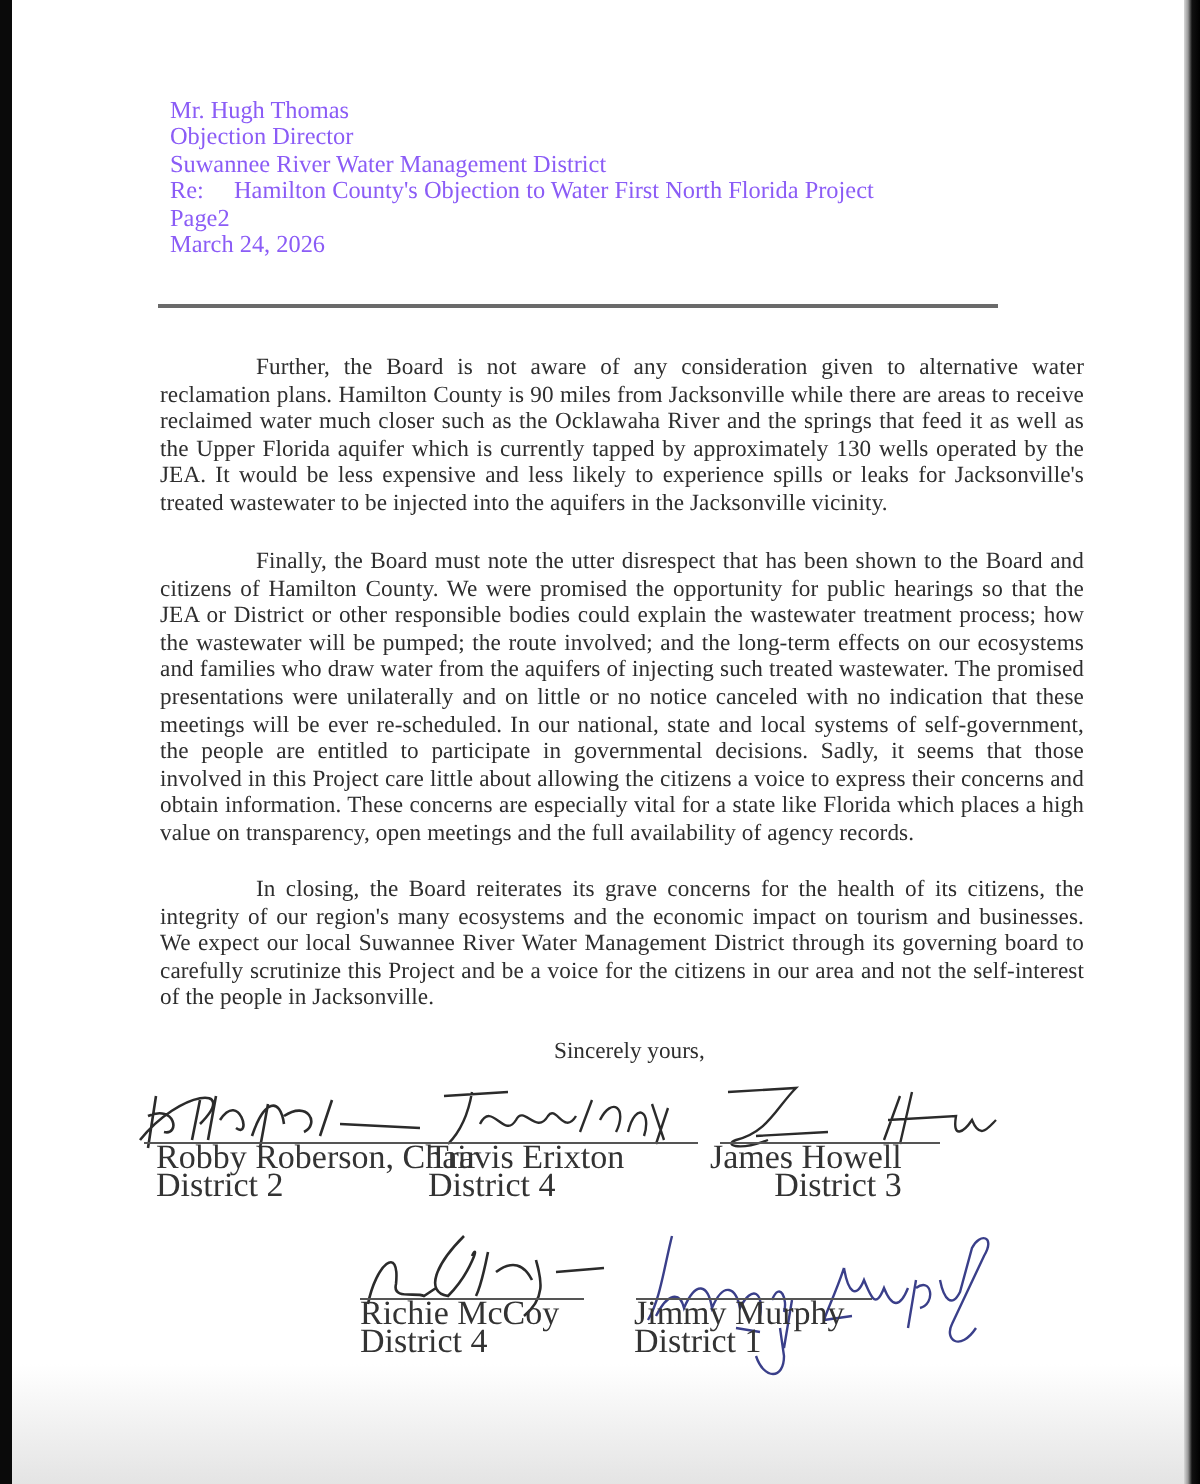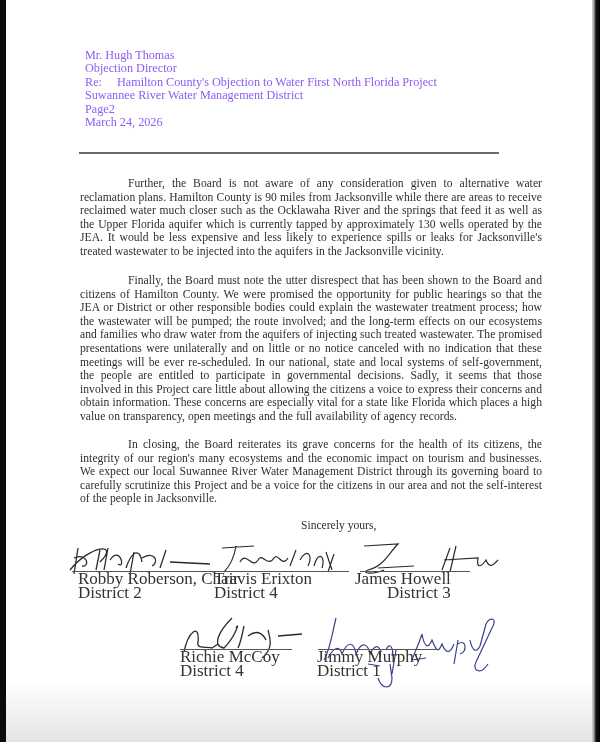--- a/index.html
+++ b/index.html
@@ -23,21 +23,21 @@
 
   .rule { position: absolute; left: 73px; width: 420px; top: 152px; height: 2px; background: #6a6a6a; }
 
   .body { position: absolute; left: 74px; width: 462px; font-size: 11.6px; line-height: 13.6px; color: #2e2e2e;
     text-align: justify; letter-spacing: 0.05px; }
   .body p { margin: 0; text-indent: 48px; }
   .p1 { top: 177px; }
   .p2 { top: 274px; }
   .p3 { top: 438px; }
 
-  .closing { position: absolute; left: 295px; top: 519px; font-size: 11.6px; color: #2e2e2e; }
+  .closing { position: absolute; left: 271px; top: 519px; font-size: 11.6px; color: #2e2e2e; }
 
   .sig-block { position: absolute; font-size: 17px; line-height: 13.5px; color: #333; white-space: nowrap; }
   .sig-line { position: absolute; height: 1px; background: #555; }
   .sig { position: absolute; overflow: visible; }
 
   .sb1 { left: 72px; top: 572px; }
   .sb2 { left: 208px; top: 572px; }
   .sb3 { left: 349px; top: 572px; text-align: right; }
   .sb4 { left: 174px; top: 650px; }
   .sb5 { left: 311px; top: 650px; }
@@ -47,22 +47,22 @@
 
 <div class="left-edge"></div>
 <div class="right-edge"></div>
 <div class="bottom-shade"></div>
 
 <div class="page">
 
   <div class="header">
     <div>Mr. Hugh Thomas</div>
     <div>Objection Director</div>
+    <div>Suwannee River Water Management District</div>
     <div><span class="re-label">Re:</span><span>Hamilton County's Objection to Water First North Florida Project</span></div>
-    <div>Suwannee River Water Management District</div>
     <div>Page2</div>
     <div>March 24, 2026</div>
   </div>
 
   <div class="rule"></div>
 
   <div class="body p1">
     <p>Further, the Board is not aware of any consideration given to alternative water reclamation plans.  Hamilton County is 90 miles from Jacksonville while there are areas to receive reclaimed water much closer such as the Ocklawaha River and the springs that feed it as well as the Upper Florida aquifer which is currently tapped by approximately 130 wells operated by the JEA.  It would be less expensive and less likely to experience spills or leaks for Jacksonville's treated wastewater to be injected into the aquifers in the Jacksonville vicinity.</p>
   </div>
   <div class="body p2">

